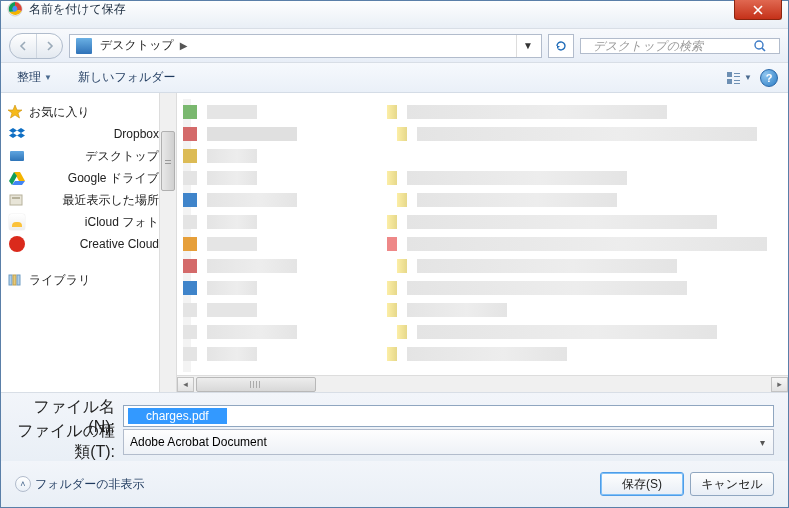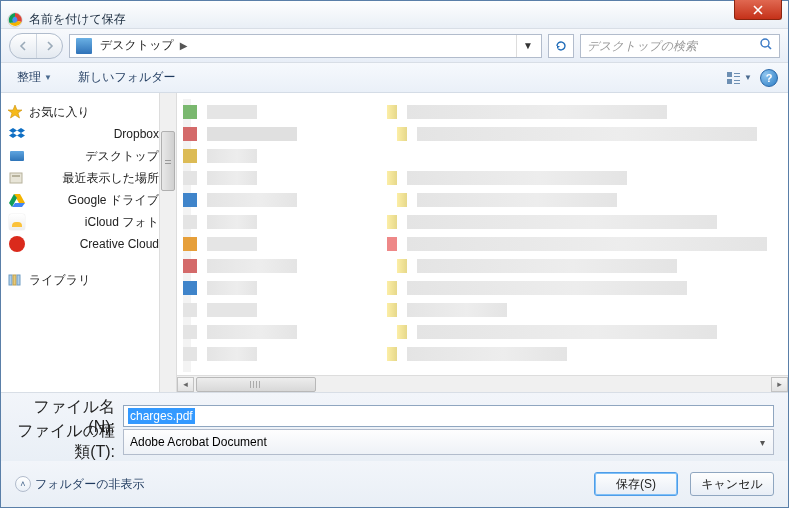--- a/index.html
+++ b/index.html
@@ -1,35 +1,35 @@
 <!DOCTYPE html>
 <html><head>
 <meta charset="utf-8">
 <style>
   * { box-sizing: border-box; margin: 0; padding: 0; }
   body { font-family: "Segoe UI", "Yu Gothic UI", "Meiryo", sans-serif; font-size: 12px; background: #fff; }
   .window { width: 789px; height: 508px; border: 1px solid #5a7fa8; background: #fff; position: relative; display: flex; flex-direction: column; }
   
-  .titlebar { height: 28px; background: linear-gradient(#fdfefe, #e9eff6); border-bottom: 1px solid #d8dee6; display: flex; align-items: flex-end; padding-left: 6px; position: relative; }
+  .titlebar { height: 28px; background: linear-gradient(#fdfefe, #e9eff6); border-bottom: 1px solid #d8dee6; display: flex; align-items: flex-start; padding-left: 6px; position: relative; }
   .titlebar .chrome-icon { width: 16px; height: 16px; margin-right: 6px; }
   .titlebar .title-text { color: #1b2c3f; font-size: 12px; flex: 1; }
   .close-btn { width: 48px; height: 20px; background: linear-gradient(#e06851, #c53119); border: 1px solid #8b2510; border-top: none; border-radius: 0 0 3px 3px; position: absolute; right: 6px; top: -1px; display: flex; align-items: center; justify-content: center; color: #fff; }
   .close-btn svg { width: 10px; height: 10px; }
   
   .navbar { height: 34px; background: linear-gradient(#f7f9fc, #e8eef7); display: flex; align-items: center; padding: 0 8px; gap: 6px; border-bottom: 1px solid #d8dee6; }
   .nav-buttons { display: flex; background: linear-gradient(#fefefe, #e3e9f0); border: 1px solid #b0bccc; border-radius: 14px; height: 26px; overflow: hidden; }
   .nav-btn { width: 26px; height: 24px; display: flex; align-items: center; justify-content: center; color: #9aaab8; }
   .nav-btn + .nav-btn { border-left: 1px solid #cdd5df; }
   .breadcrumb { flex: 1; height: 24px; background: #fff; border: 1px solid #b2bccc; display: flex; align-items: center; padding: 0 2px; }
   .bc-icon { width: 16px; height: 16px; margin: 0 4px; background: linear-gradient(#6ab0e4, #2f72b8); border-radius: 1px; }
   .bc-text { font-size: 12px; color: #222; padding: 0 4px; }
   .bc-arrow { color: #555; font-size: 10px; padding: 0 2px; }
   .bc-drop { margin-left: auto; color: #333; font-size: 10px; padding: 0 6px; border-left: 1px solid #ddd; height: 100%; display: flex; align-items: center; }
   .refresh { width: 26px; height: 24px; border: 1px solid #b2bccc; background: #fff; display: flex; align-items: center; justify-content: center; color: #1e6bb8; }
-  .searchbox { width: 200px; height: 24px; border: 1px solid #b2bccc; background: #fff; display: flex; align-items: center; padding: 0 6px; position: relative; }
+  .searchbox { width: 200px; height: 16px; border: 1px solid #b2bccc; background: #fff; display: flex; padding: 0 12px; position: relative; }
   .searchbox input { border: none; outline: none; width: 100%; font-size: 12px; color: #222; font-style: italic; }
   .searchbox input::placeholder { color: #999; font-style: italic; }
   .searchbox .search-icon { color: #3d7bc6; }
   
   .toolbar { height: 30px; background: linear-gradient(#f6f9fd, #eaf0f8); border-bottom: 1px solid #d4dce6; display: flex; align-items: center; padding: 0 10px; }
   .tool-item { color: #1f3a5f; font-size: 12px; padding: 3px 6px; display: flex; align-items: center; gap: 3px; cursor: default; }
   .tool-drop { font-size: 8px; color: #4a6a8f; }
   .tool-gap { width: 14px; }
   .toolbar-right { margin-left: auto; display: flex; align-items: center; gap: 8px; }
   .view-icon { display: flex; align-items: center; gap: 2px; color: #4a6a8f; }
@@ -71,28 +71,28 @@
   .pix.var { background: linear-gradient(90deg, #e4e4e4 0%, #ededed 60%, #e4e4e4 100%); }
   .hscroll { position: absolute; left: 0; right: 0; bottom: 0; height: 17px; background: #f0f0f0; border-top: 1px solid #ddd; display: flex; align-items: center; }
   .hscroll-btn { width: 17px; height: 15px; background: linear-gradient(#f6f6f6,#e3e3e3); border: 1px solid #c2c2c2; display: flex; align-items: center; justify-content: center; font-size: 9px; color: #666; }
   .hscroll-thumb { width: 120px; height: 15px; background: linear-gradient(#ededed,#d8d8d8); border: 1px solid #b8b8b8; border-radius: 2px; margin-left: 2px; position: relative; }
   .hscroll-thumb::after { content:""; position: absolute; left: 45%; top: 3px; bottom: 3px; width: 10px; background: repeating-linear-gradient(90deg,#aaa 0 1px, transparent 1px 3px); }
   
   .bottom-form { background: linear-gradient(#f2f5fa,#e9eff6); padding: 10px 14px 6px 14px; border-top: 1px solid #d8dee6; }
   .form-row { display: flex; align-items: center; height: 26px; gap: 8px; }
   .form-label { width: 100px; text-align: right; font-size: 16px; color: #222; }
   .form-input { flex: 1; height: 22px; border: 1px solid #8fa6c0; background: #fff; padding: 0 4px; display: flex; align-items: center; }
-  .filename-sel { background: #3399ff; color: #fff; padding: 1px 2px; }
+  .filename-sel { background: #3399ff; color: #fff; padding: 1px 18px; }
   .form-select { flex: 1; height: 22px; border: 1px solid #b2bccc; background: linear-gradient(#fefefe,#eef2f7); padding: 12px 6px; display: flex; align-items: center; font-size: 12px; position: relative; }
   .form-select::after { content: "▾"; position: absolute; right: 8px; font-size: 10px; color: #555; }
   
   .footer { background: linear-gradient(#f2f5fa,#e9eff6); height: 46px; display: flex; align-items: center; padding: 0 14px; }
   .hide-folders { display: flex; align-items: center; gap: 4px; color: #1f3a5f; font-size: 12px; }
   .hide-folders .chev { width: 16px; height: 16px; border: 1px solid #b2bccc; border-radius: 50%; background: linear-gradient(#fff,#eaf0f7); display: flex; align-items: center; justify-content: center; font-size: 9px; color: #4a6a8f; }
-  .footer-buttons { margin-left: auto; display: flex; gap: 12px; justify-content: center; }
+  .footer-buttons { margin-left: auto; display: flex; gap: 6px; justify-content: center; }
   .btn { min-width: 84px; height: 24px; border: 1px solid #8fa6c0; background: linear-gradient(#fefefe,#e8eef6); border-radius: 3px; font-size: 12px; display: flex; align-items: center; justify-content: center; color: #222; }
   .btn.primary { border-color: #4f9de8; box-shadow: 0 0 0 1px #7fc0f7 inset; }
 </style>
 </head>
 <body>
 
 <div class="window">
 
   <div class="titlebar">
     <span class="chrome-icon">
@@ -191,37 +191,37 @@
         </span>
         <span>Dropbox</span>
       </div>
       <div class="side-item sub">
         <span class="side-icon">
             <span class="icon-desktop"></span>
           </span>
         <span>デスクトップ</span>
       </div>
       <div class="side-item sub">
-        <span class="side-icon">
-          <svg width="16" height="14" viewBox="0 0 16 14">
-              <rect x="1" y="2" width="12" height="10" fill="#e8e5d8" stroke="#b7b29c"></rect>
-              <rect x="3" y="4" width="8" height="2" fill="#b7b29c"></rect>
-            </svg>
-        </span>
-        <span>最近表示した場所</span>
-      </div>
-      <div class="side-item sub">
         <span class="side-icon icon-gdrive">
           <svg width="16" height="14" viewBox="0 0 16 14">
               <path d="M5 1 L11 1 L16 10 L10 10 Z" fill="#f4b400"></path>
               <path d="M5 1 L0 10 L3 14 L8 5 Z" fill="#0f9d58"></path>
               <path d="M3 14 L13 14 L16 10 L6 10 Z" fill="#4285f4"></path>
             </svg>
         </span>
         <span>Google ドライブ</span>
+      </div>
+      <div class="side-item sub">
+        <span class="side-icon">
+          <svg width="16" height="14" viewBox="0 0 16 14">
+              <rect x="1" y="2" width="12" height="10" fill="#e8e5d8" stroke="#b7b29c"></rect>
+              <rect x="3" y="4" width="8" height="2" fill="#b7b29c"></rect>
+            </svg>
+        </span>
+        <span>最近表示した場所</span>
       </div>
       <div class="side-item sub">
         <span class="side-icon icon-icloud"></span>
         <span>iCloud フォト</span>
       </div>
       <div class="side-item sub">
         <span class="side-icon">
             <span class="icon-cc"></span>
           </span>
         <span>Creative Cloud</span>

